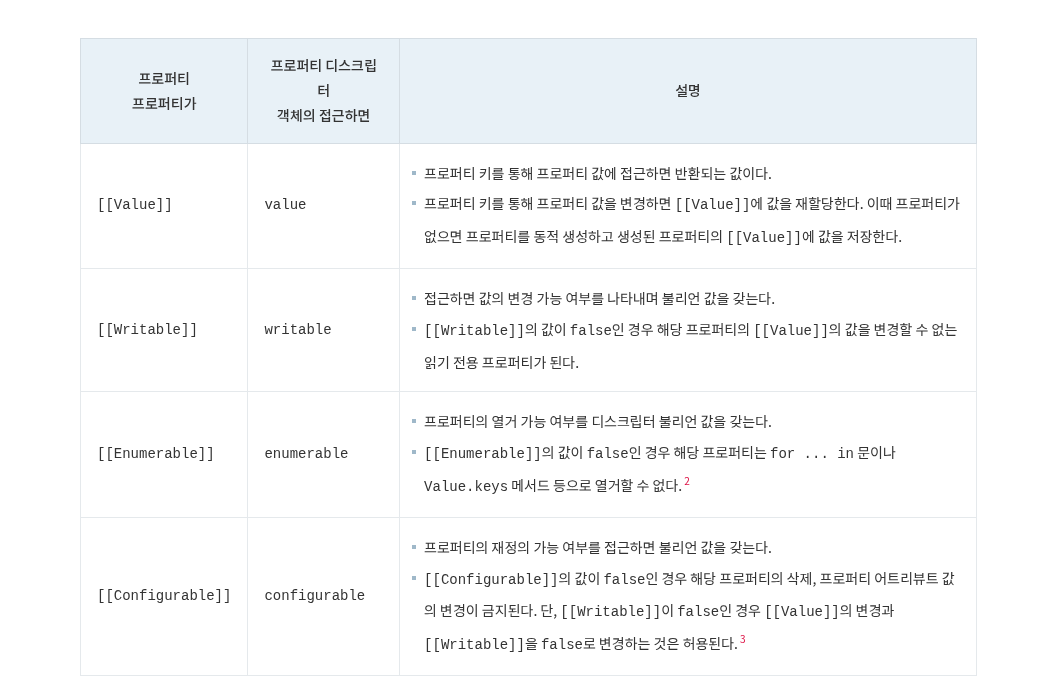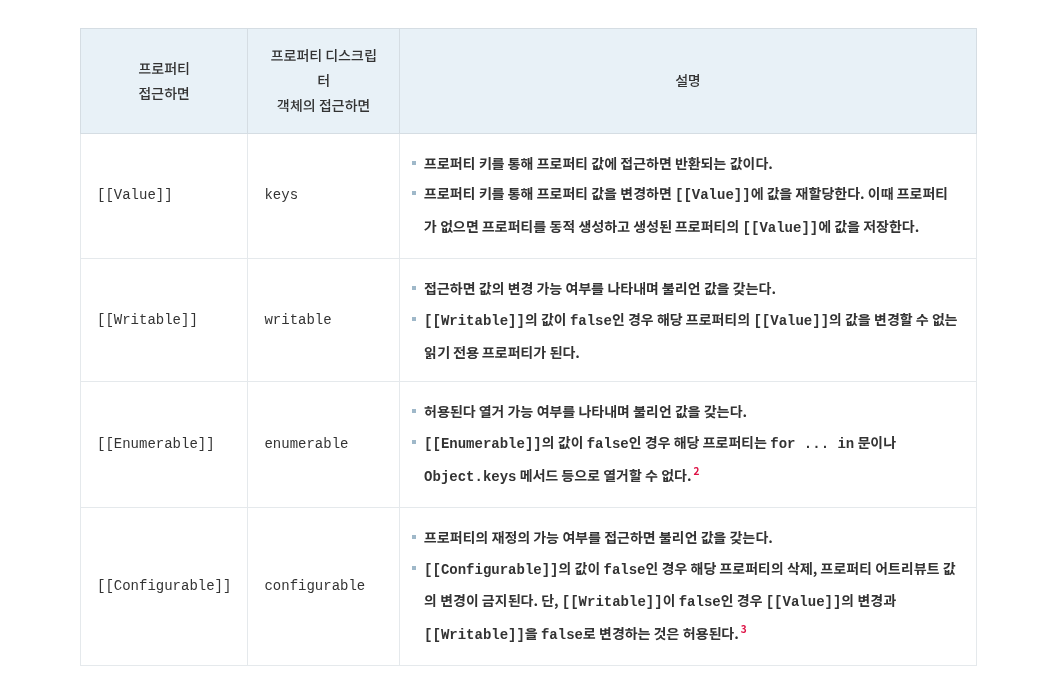--- a/index.html
+++ b/index.html
@@ -11,21 +11,21 @@
       font-family: -apple-system, BlinkMacSystemFont, "Segoe UI", "Apple SD Gothic Neo", "Noto Sans KR", sans-serif;
       background: #ffffff;
       padding: 20px 80px;
       font-size: 14px;
       color: #333;
     }
     table {
       border-collapse: collapse;
       width: 100%;
       max-width: 920px;
-      margin: 8px auto;
+      margin: 18px auto;
     }
     th {
       background-color: #e8f1f7;
       border: 1px solid #d5dde3;
       padding: 14px 16px;
       text-align: center;
       font-weight: 500;
       color: #333;
       line-height: 1.8;
       vertical-align: middle;
@@ -46,21 +46,20 @@
       white-space: nowrap;
       width: 150px;
     }
     td.expl-col {
       padding: 14px 16px 14px 6px;
     }
     ul {
       list-style: none;
       padding: 0;
       margin: 0;
-      font-weight: bold;
     }
     li {
       position: relative;
       padding-left: 18px;
       line-height: 2.2;
       color: #333;
     }
     li::before {
       content: "";
       position: absolute;
@@ -89,33 +88,33 @@
 <table>
   <colgroup>
     <col class="c1">
       <col class="c2">
       <col class="c3">
   </colgroup>
   <thead>
     <tr>
       <th>
         <span>프로퍼티</span><br>
-        <span>접근하면</span>
+        <span>프로퍼티가</span>
       </th>
       <th>
         <span>프로퍼티 디스크립터</span><br>
         <span>객체의 접근하면</span>
       </th>
       <th>설명</th>
     </tr>
   </thead>
   <tbody id="table-body">
       <tr>
         <td class="attr-col">[[Value]]</td>
-        <td class="desc-col">keys</td>
+        <td class="desc-col">value</td>
         <td class="expl-col">
           <ul>
             <li>프로퍼티 키를 통해 프로퍼티 값에 접근하면 반환되는 값이다.</li>
             <li>프로퍼티 키를 통해 프로퍼티 값을 변경하면 <span class="code">[[Value]]</span>에 값을 재할당한다. 이때 프로퍼티가 없으면 프로퍼티를 동적 생성하고 생성된 프로퍼티의 <span class="code">[[Value]]</span>에 값을 저장한다.</li>
           </ul>
         </td>
       </tr>
       <tr>
         <td class="attr-col">[[Writable]]</td>
         <td class="desc-col">writable</td>
@@ -124,22 +123,22 @@
             <li>접근하면 값의 변경 가능 여부를 나타내며 불리언 값을 갖는다.</li>
             <li><span class="code">[[Writable]]</span>의 값이 <span class="code">false</span>인 경우 해당 프로퍼티의 <span class="code">[[Value]]</span>의 값을 변경할 수 없는 읽기 전용 프로퍼티가 된다.</li>
           </ul>
         </td>
       </tr>
       <tr>
         <td class="attr-col">[[Enumerable]]</td>
         <td class="desc-col">enumerable</td>
         <td class="expl-col">
           <ul>
-            <li>허용된다 열거 가능 여부를 나타내며 불리언 값을 갖는다.</li>
-            <li><span class="code">[[Enumerable]]</span>의 값이 <span class="code">false</span>인 경우 해당 프로퍼티는 <span class="code">for ... in</span> 문이나 <span class="code">Object.keys</span> 메서드 등으로 열거할 수 없다.<sup class="footnote">2</sup></li>
+            <li>프로퍼티의 열거 가능 여부를 디스크립터 불리언 값을 갖는다.</li>
+            <li><span class="code">[[Enumerable]]</span>의 값이 <span class="code">false</span>인 경우 해당 프로퍼티는 <span class="code">for ... in</span> 문이나 <span class="code">Value.keys</span> 메서드 등으로 열거할 수 없다.<sup class="footnote">2</sup></li>
           </ul>
         </td>
       </tr>
       <tr>
         <td class="attr-col">[[Configurable]]</td>
         <td class="desc-col">configurable</td>
         <td class="expl-col">
           <ul>
             <li>프로퍼티의 재정의 가능 여부를 접근하면 불리언 값을 갖는다.</li>
             <li><span class="code">[[Configurable]]</span>의 값이 <span class="code">false</span>인 경우 해당 프로퍼티의 삭제, 프로퍼티 어트리뷰트 값의 변경이 금지된다. 단, <span class="code">[[Writable]]</span>이 <span class="code">false</span>인 경우 <span class="code">[[Value]]</span>의 변경과 <span class="code">[[Writable]]</span>을 <span class="code">false</span>로 변경하는 것은 허용된다.<sup class="footnote">3</sup></li>

